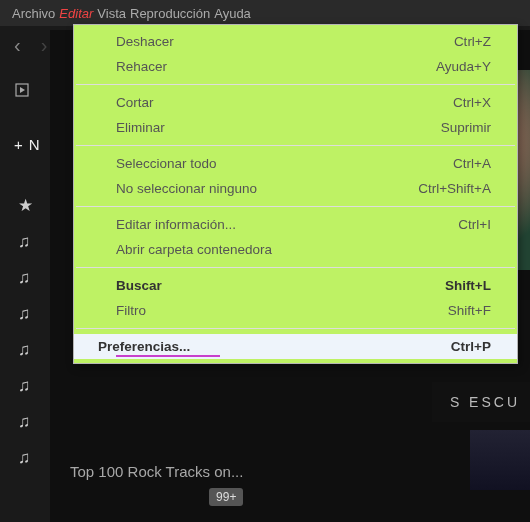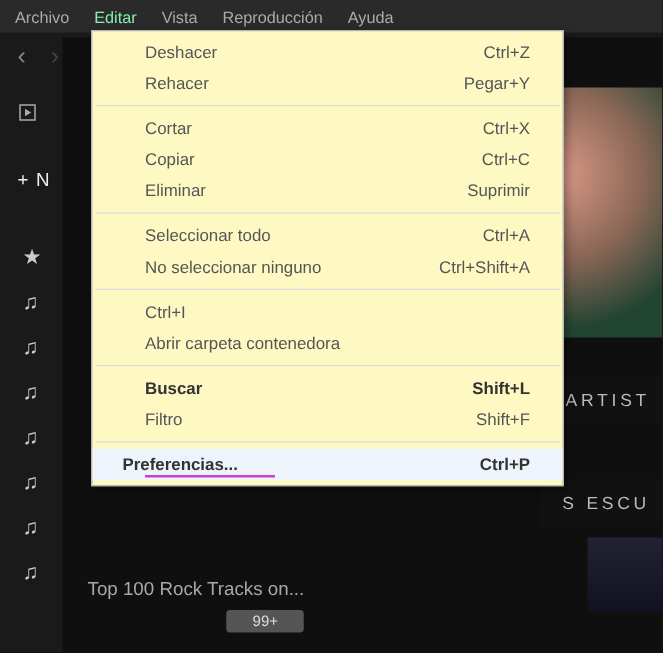--- a/index.html
+++ b/index.html
@@ -8,30 +8,30 @@
     height: 522px;
     background: #1a1a1a;
     font-family: "Segoe UI", Tahoma, sans-serif;
     font-size: 13px;
     color: #999;
     overflow: hidden;
     position: relative;
   }
   .menubar {
     display: flex;
-    gap: 20px;
+    gap: 4px;
     padding: 4px 12px;
     background: #2a2a2a;
     color: #aaa;
     font-size: 13px;
     height: 26px;
     align-items: center;
   }
   .menubar-item { cursor: default; }
-  .menubar-item.active { color: #86efac; }
+  .menubar-item.active { color: #ef4444; font-style: italic; }
   .toolbar {
     display: flex;
     gap: 20px;
     padding: 8px 14px;
     align-items: center;
   }
   .nav-arrow { color: #888; font-size: 20px; }
   .now-playing {
     position: absolute;
     left: 14px; top: 82px;
@@ -83,29 +83,29 @@
   .bottom-row {
     position: absolute;
     left: 70px; bottom: 16px;
     display: flex; align-items: flex-end; gap: 8px;
     color: #a8a8a8;
     font-size: 15px;
     flex-direction: column;
   }
   .badge {
     background: #555; color: #ddd;
-    padding: 2px 21px; border-radius: 3px;
+    padding: 2px 7px; border-radius: 3px;
     font-size: 12px;
   }
   
   .dropdown {
     position: absolute;
     left: 73px; top: 24px;
-    width: 378px;
-    background: #fef9c3;
+    width: 445px;
+    background: #bef264;
     border: 1px solid #b5b5b5;
     box-shadow: 2px 3px 8px rgba(0,0,0,0.4);
     padding: 4px 0;
     color: #444;
   }
   .menu-item {
     display: flex;
     justify-content: space-between;
     padding: 5px 26px 5px 42px;
     font-size: 13.5px;
@@ -181,46 +181,43 @@
   <span class="badge">99+</span>
 </div>
 
 <div class="dropdown">
   <div class="menu-item">
       <span>Deshacer</span>
       <span>Ctrl+Z</span>
     </div>
   <div class="menu-item">
       <span>Rehacer</span>
-      <span>Pegar+Y</span>
+      <span>Ayuda+Y</span>
     </div>
   <div class="menu-sep"></div>
   <div class="menu-item">
       <span>Cortar</span>
       <span>Ctrl+X</span>
     </div>
   <div class="menu-item">
-      <span>Copiar</span>
-      <span>Ctrl+C</span>
-    </div>
-  <div class="menu-item">
       <span>Eliminar</span>
       <span>Suprimir</span>
     </div>
   <div class="menu-sep"></div>
   <div class="menu-item">
       <span>Seleccionar todo</span>
       <span>Ctrl+A</span>
     </div>
   <div class="menu-item">
       <span>No seleccionar ninguno</span>
       <span>Ctrl+Shift+A</span>
     </div>
   <div class="menu-sep"></div>
   <div class="menu-item">
+      <span>Editar información...</span>
       <span>Ctrl+I</span>
     </div>
   <div class="menu-item">
       <span>Abrir carpeta contenedora</span>
       <span></span>
     </div>
   <div class="menu-sep"></div>
   <div class="menu-item bold">
       <span>Buscar</span>
       <span>Shift+L</span>

